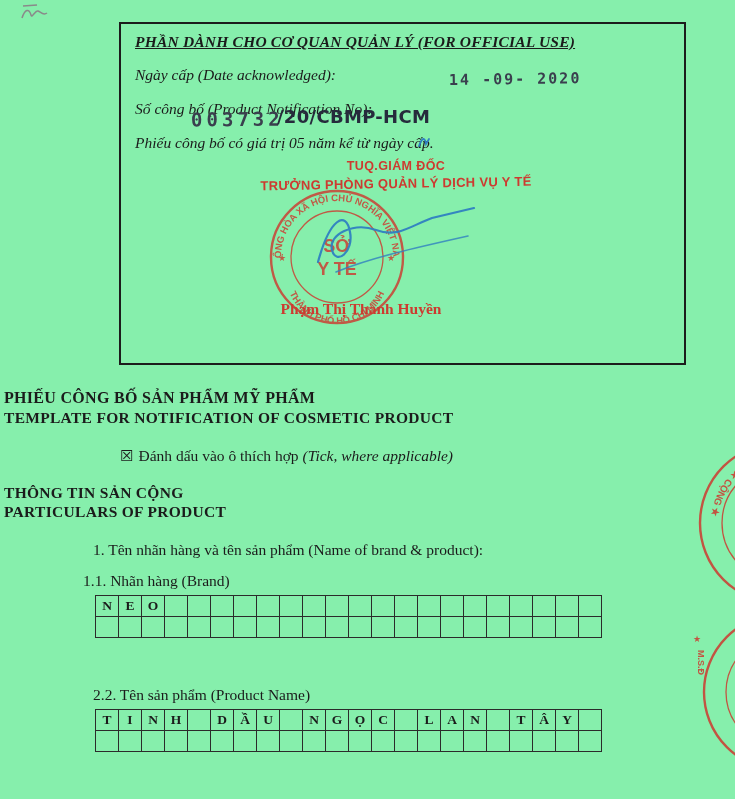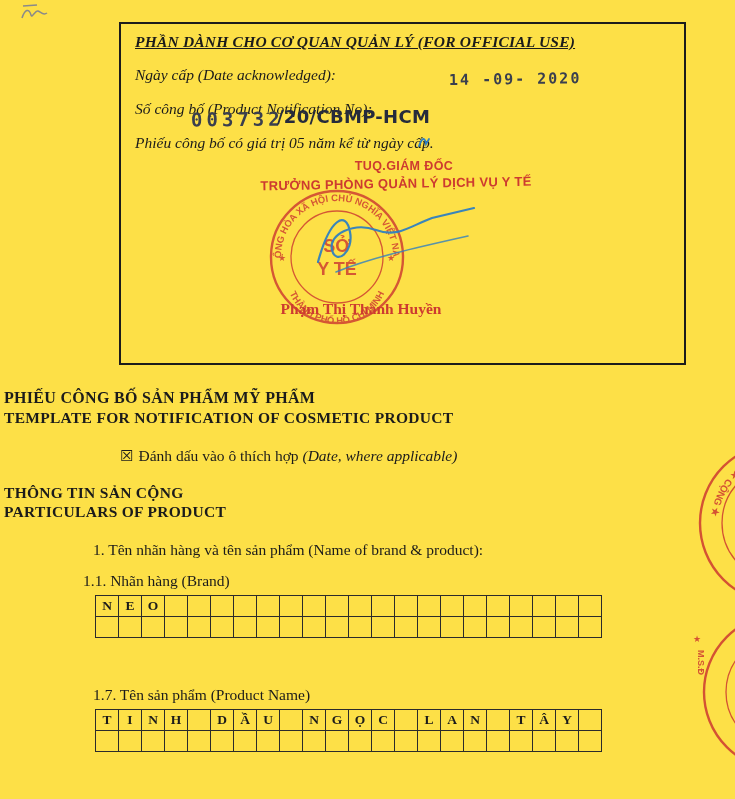--- a/index.html
+++ b/index.html
@@ -1,33 +1,33 @@
 <!DOCTYPE html>
 <html><head>
 <meta charset="utf-8">
 <style>
   * { margin:0; padding:0; box-sizing:border-box; }
   html,body { background:#ffffff; }
   .page {
     position:relative; width:735px; height:799px;
-    background:#fde047; overflow:hidden;
+    background:#86efac; overflow:hidden;
     font-family:"Liberation Serif", serif; color:#1b1b1b;
   }
   .abs { position:absolute; }
 
   
   .official-box { position:absolute; left:119px; top:22px; width:567px; height:343px; border:2px solid #1c1c1c; }
   .box-header { position:absolute; left:14px; top:9px; font-weight:bold; font-style:italic; text-decoration:underline; font-size:15.5px; letter-spacing:.2px; }
   .lbl { position:absolute; font-style:italic; font-size:15.5px; }
   .stamp-ink { position:absolute; font-family:"DejaVu Sans Mono", monospace; font-weight:bold; color:#3a3f4e; }
   .date-stamp { left:328px; top:46px; font-size:15px; letter-spacing:2px; transform:rotate(-0.8deg); }
   .notif-number { left:70px; top:84px; font-size:19px; letter-spacing:4px; transform:rotate(-0.5deg); }
   .notif-suffix { position:absolute; left:156px; top:82px; font-family:"DejaVu Sans", sans-serif; font-weight:bold; font-size:18px; color:#262b3c; letter-spacing:.3px; }
   .sign-title { position:absolute; font-family:"Liberation Sans", sans-serif; font-weight:bold; text-align:center; color:#cd3a30; }
-  .sign-title1 { left:178px; top:135px; width:210px; font-size:12.5px; letter-spacing:.4px; }
+  .sign-title1 { left:170px; top:135px; width:210px; font-size:12.5px; letter-spacing:.4px; }
   .sign-title2 { left:120px; top:152px; width:310px; font-size:13px; letter-spacing:.3px; transform:rotate(-1deg); }
   .signer-name { position:absolute; left:150px; top:276px; width:180px; text-align:center; font-weight:bold; font-size:15.5px; color:#cd3a30; }
 
   
   .center-title { position:absolute; left:4px; width:735px; text-align:left; font-weight:bold; font-size:16px; letter-spacing:.3px; }
   .tick-line { position:absolute; left:120px; top:447px; font-size:15.5px; }
   .tick-line .cb { font-size:15px; margin-right:5px; }
 
   .field-label { position:absolute; font-size:15.5px; }
 
@@ -90,21 +90,21 @@
     </svg>
 
     <div class="signer-name">Phạm Thị Thanh Huyền</div>
   </div>
 
   <div class="center-title" style="top:389px;">PHIẾU CÔNG BỐ SẢN PHẨM MỸ PHẨM</div>
   <div class="center-title" style="top:409px; font-size:15.5px;">TEMPLATE FOR NOTIFICATION OF COSMETIC PRODUCT</div>
 
   <div class="tick-line">
     <span class="cb">☒</span><span>Đánh dấu vào ô thích hợp</span>
-    <span style="font-style:italic;">(Date, where applicable)</span>
+    <span style="font-style:italic;">(Tick, where applicable)</span>
   </div>
 
   <div class="center-title" style="top:484px; font-size:15.5px;">THÔNG TIN SẢN CỘNG</div>
   <div class="center-title" style="top:503px; font-size:15.5px;">PARTICULARS OF PRODUCT</div>
 
   <div class="field-label" style="left:93px; top:541px;font-family:Liberation Serif, serif;">1. Tên nhãn hàng và tên sản phẩm (Name of brand &amp; product):</div>
 
   <div class="field-label" style="left:83px; top:572px;">1.1. Nhãn hàng (Brand)</div>
   <div class="char-grid" style="left:95px; top:595px;">
       <div class="grid-row">
@@ -150,21 +150,21 @@
         <div class="grid-cell"></div>
         <div class="grid-cell"></div>
         <div class="grid-cell"></div>
         <div class="grid-cell"></div>
         <div class="grid-cell"></div>
         <div class="grid-cell"></div>
         <div class="grid-cell"></div>
       </div>
     </div>
 
-  <div class="field-label" style="left:93px; top:686px;">1.7. Tên sản phẩm (Product Name)</div>
+  <div class="field-label" style="left:93px; top:686px;">2.2. Tên sản phẩm (Product Name)</div>
   <div class="char-grid" style="left:95px; top:709px;">
       <div class="grid-row">
         <div class="grid-cell">T</div>
         <div class="grid-cell">I</div>
         <div class="grid-cell">N</div>
         <div class="grid-cell">H</div>
         <div class="grid-cell"></div>
         <div class="grid-cell">D</div>
         <div class="grid-cell">Ầ</div>
         <div class="grid-cell">U</div>

